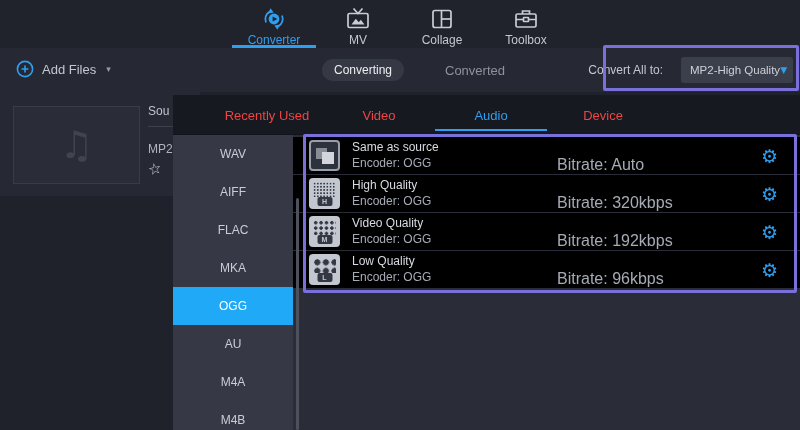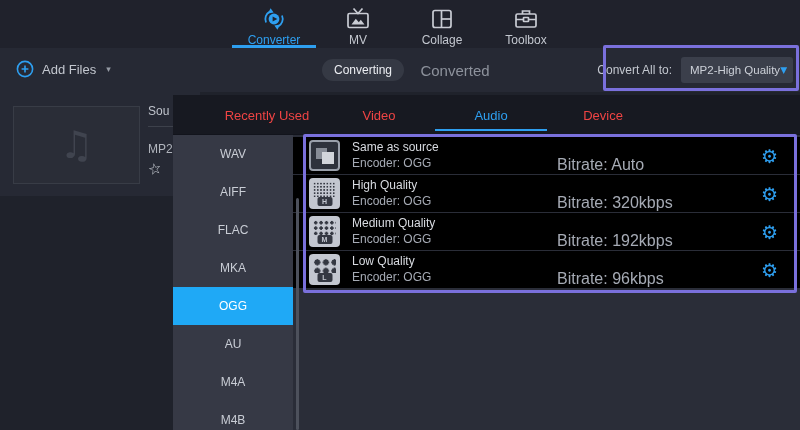--- a/index.html
+++ b/index.html
@@ -18,23 +18,23 @@
   .nav-item.active::after { content:""; position:absolute; left:0; right:0; bottom:0; height:3px; background:#2e9ff0; }
 
   
   .toolbar { position:absolute; left:0; top:48px; width:800px; height:44px; background:#262934; }
   .add-files { position:absolute; left:16px; top:12px; display:flex; align-items:center; gap:6px; cursor:pointer; }
   .add-files .af-label { font-size:13px; color:#c3c7cf; margin-left:2px; }
   .af-caret { font-size:9px; color:#959aa4; margin-left:4px; font-family:"DejaVu Sans",sans-serif; }
   .seg-pill { position:absolute; left:322px; top:11px; width:82px; height:22px; border-radius:11px;
               background:#353944; color:#eceef2; font-size:12px; display:flex; align-items:center;
               justify-content:center; cursor:pointer; }
-  .seg-plain { position:absolute; left:412px; top:11px; width:86px; height:22px; color:#8d929c;
-               font-size:15px; display:flex; align-items:center; justify-content:center; cursor:pointer; }
-  .convert-wrap { position:absolute; right:7px; top:9px; display:flex; align-items:center; gap:9px; }
+  .seg-plain { position:absolute; left:432px; top:11px; width:86px; height:22px; color:#8d929c;
+               font-size:13px; display:flex; align-items:center; justify-content:center; cursor:pointer; }
+  .convert-wrap { position:absolute; right:7px; top:9px; display:flex; align-items:center; gap:18px; }
   .convert-label { font-size:12px; color:#c3c7cf; }
   .convert-select { width:112px; height:26px; background:#3b3f4b; border-radius:3px; display:flex;
                     align-items:center; padding:0 8px 0 9px; cursor:pointer; }
   .convert-select .cs-value { font-size:11.5px; color:#ccd0d8; flex:1; white-space:nowrap; }
   .cs-caret { font-size:9px; color:#2e9ff0; font-family:"DejaVu Sans",sans-serif; }
 
   
   .file-strip { position:absolute; left:0; top:92px; width:200px; height:104px; background:#262934; }
   .thumb { position:absolute; left:13px; top:14px; width:127px; height:78px; background:#2a2d37;
            border:1px solid #383c46; display:flex; align-items:center; justify-content:center; }
@@ -223,21 +223,21 @@
         <span class="p-enc">Encoder: OGG</span>
         <span class="p-bit">Bitrate: 320kbps</span>
         <span class="p-gear">⚙</span>
       </div>
 
       <div class="profile-row">
         <span class="tile tile-q">
           <span class="dots dots-m"></span>
           <span class="q-badge">M</span>
         </span>
-        <span class="p-title">Medium Quality</span>
+        <span class="p-title">Video Quality</span>
         <span class="p-enc">Encoder: OGG</span>
         <span class="p-bit">Bitrate: 192kbps</span>
         <span class="p-gear">⚙</span>
       </div>
 
       <div class="profile-row">
         <span class="tile tile-q">
           <span class="dots dots-l"></span>
           <span class="q-badge">L</span>
         </span>

